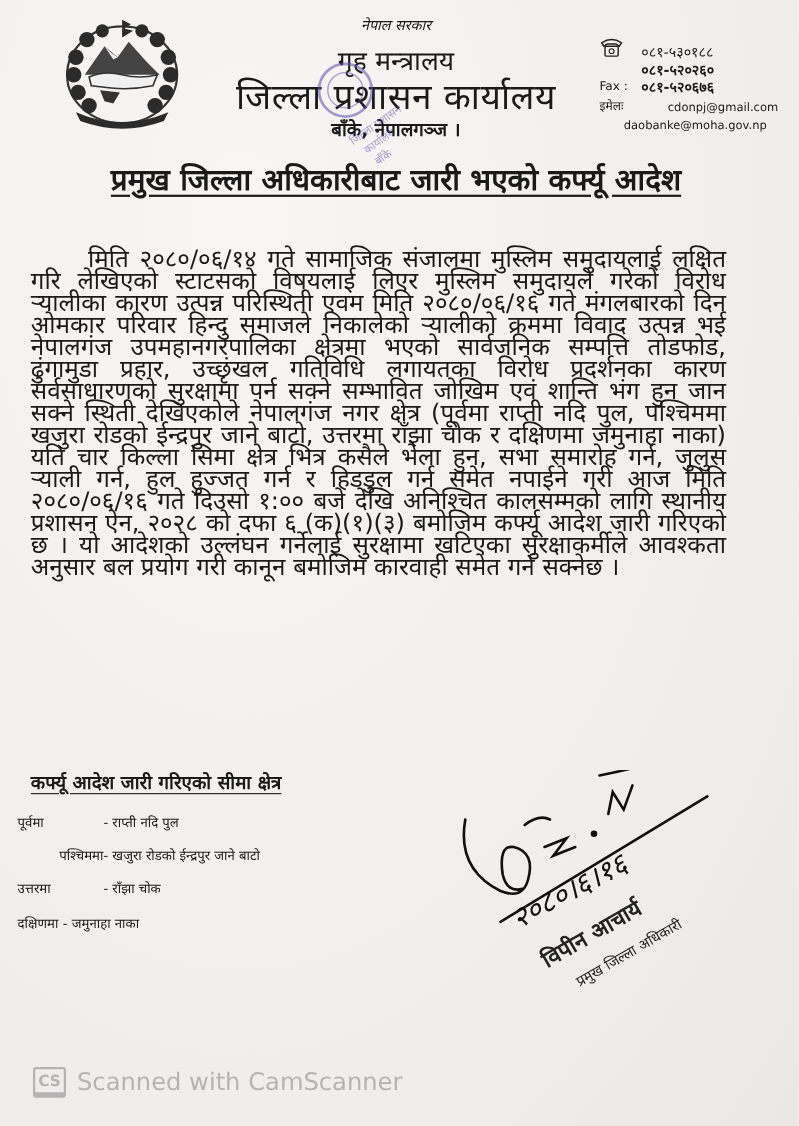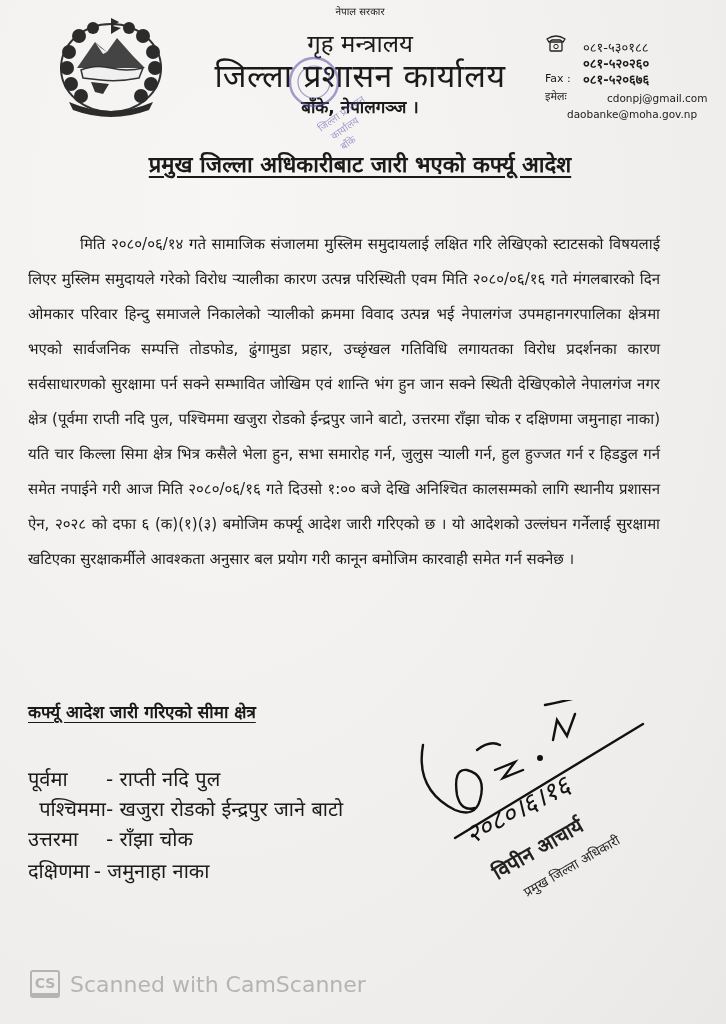--- a/index.html
+++ b/index.html
@@ -6,37 +6,37 @@
   body {
     width:726px; height:1024px; overflow:hidden; position:relative;
     background:#f2f1ef;
     font-family:"DejaVu Sans", sans-serif;
     color:#1a1a1a;
   }
   .page { position:absolute; inset:0; background:
       radial-gradient(ellipse at 30% 20%, #f7f6f4 0%, #efeeec 70%, #e9e8e6 100%); }
   .emblem { position:absolute; left:55px; top:12px; width:112px; height:108px; }
   .hdr-center { position:absolute; left:210px; top:4px; width:300px; text-align:center; }
-  .gov { font-size:10px; margin-top:0; line-height:16px; }
+  .gov { font-size:13px; margin-top:12px; line-height:16px;font-style:italic; }
   .ministry { font-size:24px; line-height:28px; margin-top:10px; }
   .office { font-size:32px; line-height:36px; margin-top:0; letter-spacing:0.5px; }
   .address { font-size:17px; font-weight:bold; line-height:22px; margin-top:2px; }
   .stamp { position:absolute; left:286px; top:52px; width:110px; height:100px; opacity:0.55; }
   .contact { position:absolute; left:545px; top:34px; width:180px; font-size:11px; }
   .contact .row { position:absolute; white-space:nowrap; }
   .phone-icon { position:absolute; left:0; top:0; width:22px; height:18px; }
   .title { position:absolute; left:100px; top:150px; width:520px; text-align:center;
-    font-size:22px; font-weight:bold; text-decoration:underline; text-underline-offset:4px;
+    font-size:27px; font-weight:bold; text-decoration:underline; text-underline-offset:4px;
     line-height:30px; white-space:nowrap; }
   .body-text { position:absolute; left:28px; top:227px; width:632px;
-    font-size:15px; line-height:35px; text-align:justify; text-align-last:left; }
+    font-size:22px; line-height:20px; text-align:justify; text-align-last:left; }
   .body-text .indent { display:inline-block; width:52px; }
   .section-head { position:absolute; left:28px; top:700px; font-size:17px; font-weight:bold;
     text-decoration:underline; text-underline-offset:4px; line-height:24px; }
-  .boundary { position:absolute; left:28px; font-size:20px; line-height:22px; white-space:nowrap;margin-top:31px; }
+  .boundary { position:absolute; left:16px; font-size:12px; line-height:22px; white-space:nowrap; }
   .boundary .dir { display:inline-block; width:78px; }
   .signature { position:absolute; left:395px; top:700px; width:330px; height:230px; }
   .sig-name { position:absolute; left:487px; top:862px; font-size:20px; font-weight:bold;
     transform:rotate(-30deg); transform-origin:left top; white-space:nowrap; color:#222; }
   .sig-title { position:absolute; left:520px; top:885px; font-size:13px;
     transform:rotate(-30deg); transform-origin:left top; white-space:nowrap; color:#222; }
   .sig-date { position:absolute; left:458px; top:820px; font-size:26px; font-family:"DejaVu Serif", serif;
     transform:rotate(-28deg); transform-origin:left top; white-space:nowrap; color:#111; font-style:italic; }
   .watermark { position:absolute; left:30px; top:970px; display:flex; align-items:center; gap:10px;
     color:#b4b4b4; font-size:22px; }

